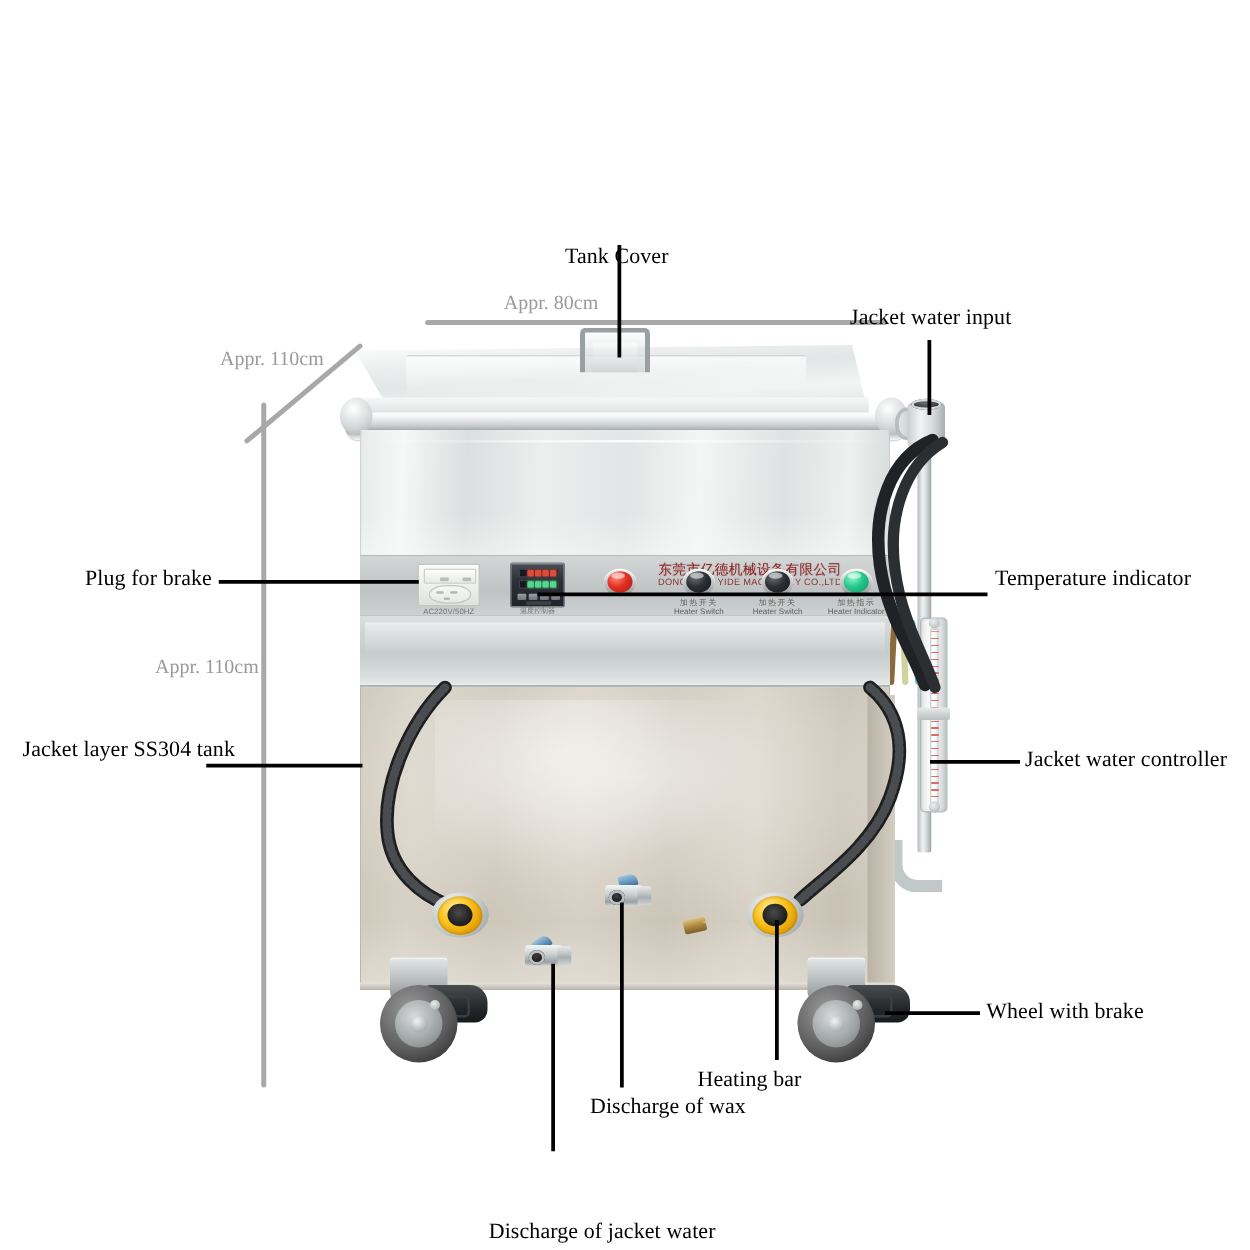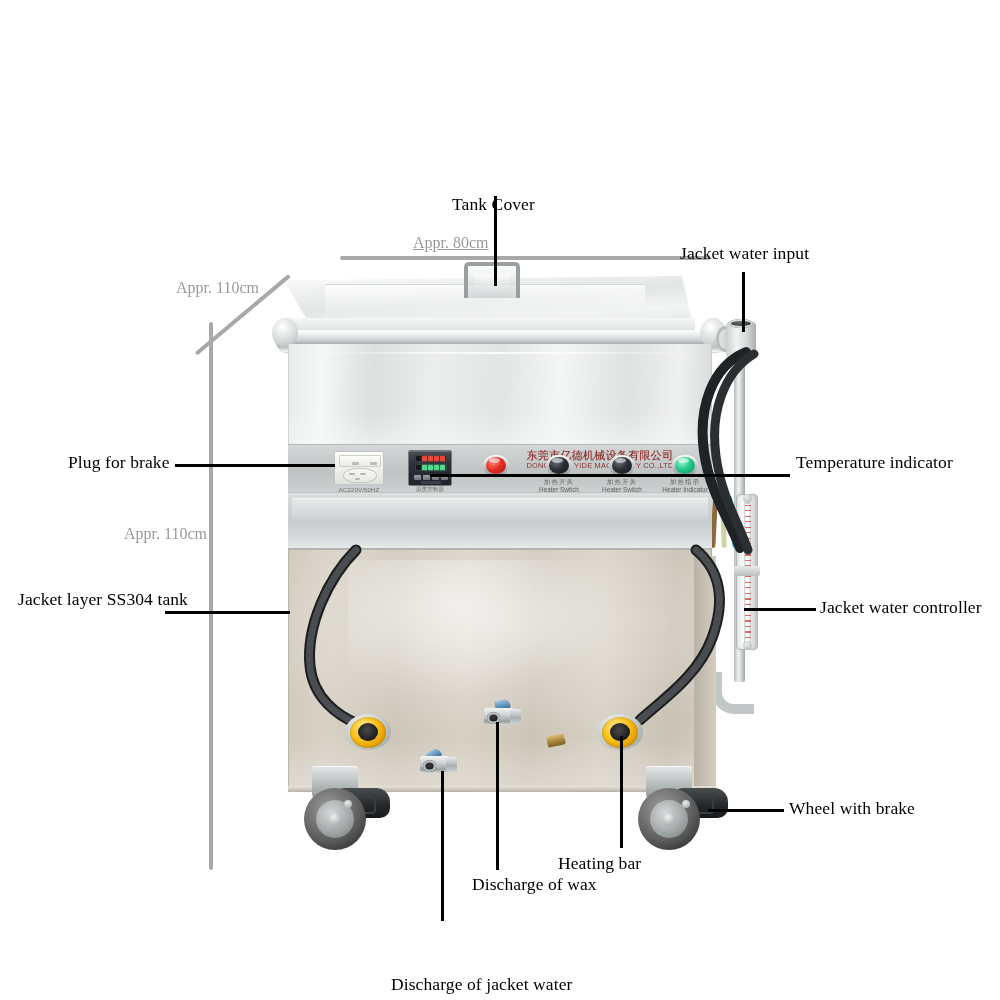--- a/index.html
+++ b/index.html
@@ -610,21 +610,21 @@
       <div class="bracket"></div>
       <div class="lever"></div>
       <div class="tire"></div>
         <div class="rim2"></div>
         <div class="hub"></div>
       <div class="pin"></div>
     </div>
   </div>
 
   <div class="dimline h" style="left:340px; top:256px; width:370px;"></div>
-  <div class="dim" style="left:413px; top:234px;text-decoration:underline;">Appr. 80cm</div>
+  <div class="dim" style="left:403px; top:234px;">Appr. 80cm</div>
 
   <div class="dimline diag" style="left:196px; top:352px; width:122px; transform:rotate(-40deg);"></div>
   <div class="dim" style="left:176px; top:279px;">Appr. 110cm</div>
 
   <div class="dimline v" style="left:209px; top:322px; height:548px;"></div>
   <div class="dim" style="left:124px; top:525px;">Appr. 110cm</div>
 
   <div class="callout" style="left:452px; top:162px;margin-top:32px;">Tank Cover</div>
   <div class="lead v" style="left:494px; top:196px; height:90px;"></div>
 

